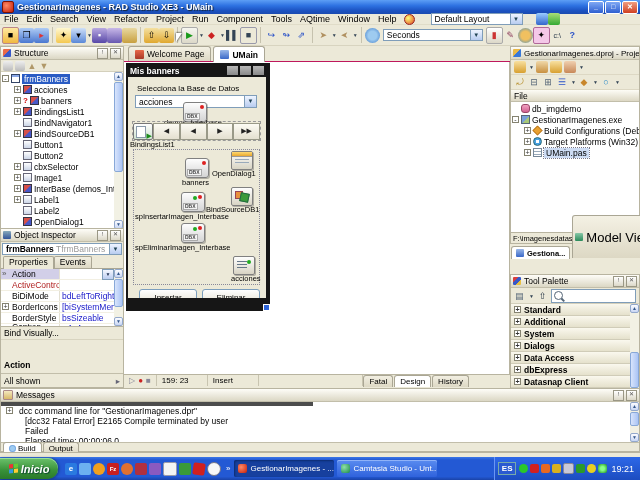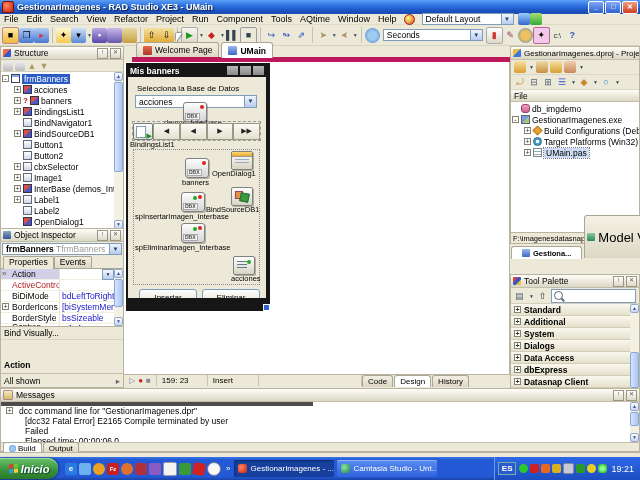--- a/index.html
+++ b/index.html
@@ -67,21 +67,21 @@
   .pval{flex:1;color:#1818c8;overflow:hidden;white-space:nowrap;border-left:1px solid #e4e1d2;padding-left:2px;position:relative;height:100%;line-height:10px}
   .prow .pexp{position:absolute;left:1px;top:1px}
   .prow.sel .pname{background:#d2cfe8}
   .prow.sel::before{content:"\00BB";position:absolute;left:1px;top:0;font-size:8px;color:#555}
   .prow.red .pname{color:#b02020}
   .prow.cut{height:6px;overflow:hidden}
   .prow.cut .pval{font-weight:bold}
   .pdd{display:none;position:absolute;right:0;top:0;width:10px;height:9px;background:linear-gradient(#f4f7ff,#bccdf0);border:1px solid #7F9DB9;font-size:5px;line-height:8px;text-align:center;color:#235}
   .prow.sel .pdd{display:block}
   
-  .etabs{position:absolute;left:132px;top:46px;width:386px;height:16px;display:flex;align-items:flex-end;padding-left:4px;box-sizing:border-box;background:#ECE9D8;border-bottom:5px solid #be185d}
+  .etabs{position:absolute;left:124px;top:46px;width:386px;height:16px;display:flex;align-items:flex-end;padding-left:4px;box-sizing:border-box;background:#ECE9D8;border-bottom:1px solid #be185d}
   .etab{display:flex;align-items:center;border:1px solid #aaa694;border-bottom:none;border-radius:3px 3px 0 0;height:14px;padding:0 6px;background:linear-gradient(#f4f1e4,#ddd8c4);margin-right:2px;font-size:8.5px;white-space:nowrap}
   .etab.on{background:#fff;height:15px;margin-bottom:-1px;font-weight:bold}
   .eicon{width:9px;height:9px;margin-right:3px;border-radius:1px}
   .designer{position:absolute;left:124px;top:62px;width:386px;height:312px;background:#fff;border-right:1px solid #b8b4a0;box-sizing:border-box}
   
   .formwrap{position:absolute;left:2px;top:1px;width:144px;height:248px;background:#161616;padding:1px 4px 5px 2px;box-sizing:border-box}
   .formtitle{height:13px;display:flex;align-items:center;color:#fff;font-weight:bold;font-size:8.5px;padding:0 2px}
   .fbtn{width:11px;height:9px;background:linear-gradient(#b8b8b8,#8a8a8a);margin-left:2px;flex:0 0 auto}
   .formbody{position:relative;height:221px;background:#ECE9D8;background-image:radial-gradient(#9a9786 .6px,transparent .7px);background-size:8px 8px;overflow:hidden}
   .flabel{position:absolute;font-size:8px;white-space:nowrap}
@@ -153,21 +153,21 @@
       <span class="menu-item">Refactor</span>
       <span class="menu-item">Project</span>
       <span class="menu-item">Run</span>
       <span class="menu-item">Component</span>
       <span class="menu-item">Tools</span>
       <span class="menu-item">AQtime</span>
       <span class="menu-item">Window</span>
       <span class="menu-item">Help</span>
     </div>
   <span class="aqicon"></span>
-  <span class="combo" style="width:92px;margin:0 4px">
+  <span class="combo" style="width:92px;margin:0 13px">
     <span>Default Layout</span>
     <span class="dda">▼</span>
   </span>
   <span class="ti" style="background:linear-gradient(#9cf,#36c);width:12px;height:12px"></span>
   <span class="ti" style="background:linear-gradient(#ad7,#3a3);width:12px;height:12px"></span>
 </div>
 
 <div class="toolbar">
   <span class="ti" style="background:linear-gradient(#ffe9a0,#f0b840);border:1px solid #b88">■</span>
   <span class="ti" style="background:linear-gradient(#aecbf5,#4a78d0)">❐</span>
@@ -488,21 +488,21 @@
 
 <div class="dstatus">
   <span class="dcell" style="gap:3px">
     <span style="color:#889">▷</span>
     <span style="color:#c22">●</span>
     <span style="color:#889">■</span>
   </span>
   <span class="dcell" style="width:40px">159: 23</span>
   <span class="dcell" style="width:40px">Insert</span>
   <span class="dcell grow"></span>
-  <span class="vtab">Code</span>
+  <span class="vtab">Fatal</span>
   <span class="vtab on">Design</span>
   <span class="vtab">History</span>
   <span style="width:40px"></span>
 </div>
 
 <div class="panel" style="left:510px;top:46px;width:130px;height:186px">
   <div class="phdr">
     <span class="phico" style="background:linear-gradient(135deg,#e8b848 50%,#3878d8 50%)"></span>
     <span style="font-size:8px">GestionarImagenes.dproj - Project ...</span>
     <span class="grow"></span>
@@ -561,21 +561,21 @@
         <span class="cicon"></span>
         <span class="lbl">UMain.pas</span>
       </div>
     </div>
 </div>
 
 <div class="abs" style="left:510px;top:232px;width:130px;height:12px;background:#ECE9D8;border:1px solid #b8b4a0;box-sizing:border-box;display:flex;align-items:center;padding:0 2px;font-size:7.5px;white-space:nowrap;overflow:hidden">
   <span>F:\imagenesdatasnap\imagenes\UMain.pas</span>
 </div>
 <div class="abs" style="left:510px;top:244px;width:130px;height:14px;background:#ECE9D8;display:flex;align-items:flex-end;padding-left:1px">
-  <span class="etab on" style="height:12px;font-size:7.5px;padding:0 10px">
+  <span class="etab on" style="height:12px;font-size:7.5px;padding:0 4px">
     <span class="eicon" style="width:8px;height:8px;background:linear-gradient(#9ab8e8,#3a68c8)"></span>
     <span>Gestiona...</span>
   </span>
   <span class="etab" style="height:12px;font-size:13px;padding:15px 2px">
     <span class="eicon" style="width:8px;height:8px;background:linear-gradient(#88c8a8,#2a8a5a)"></span>
     <span>Model View</span>
   </span>
   <span class="etab" style="height:12px;font-size:7.5px;padding:0 2px">
     <span class="eicon" style="width:8px;height:8px;background:linear-gradient(#e89848,#c04828)"></span>
     <span>Data Ex...</span>

